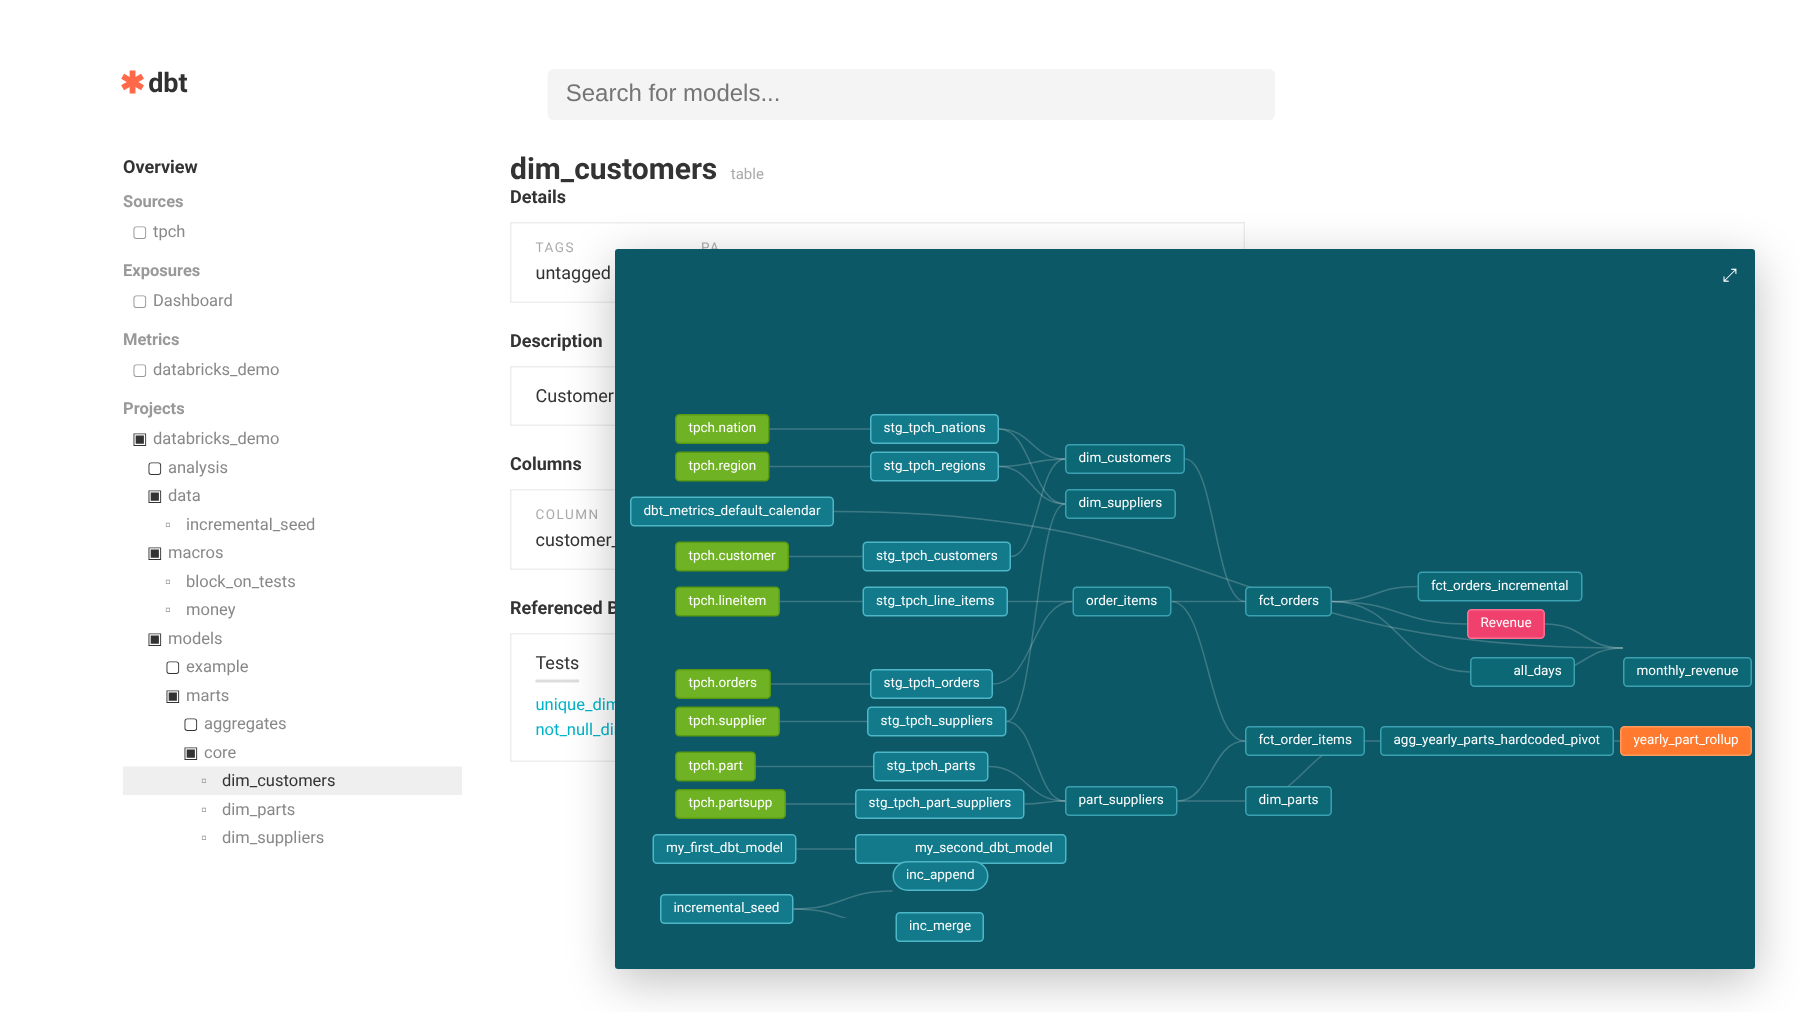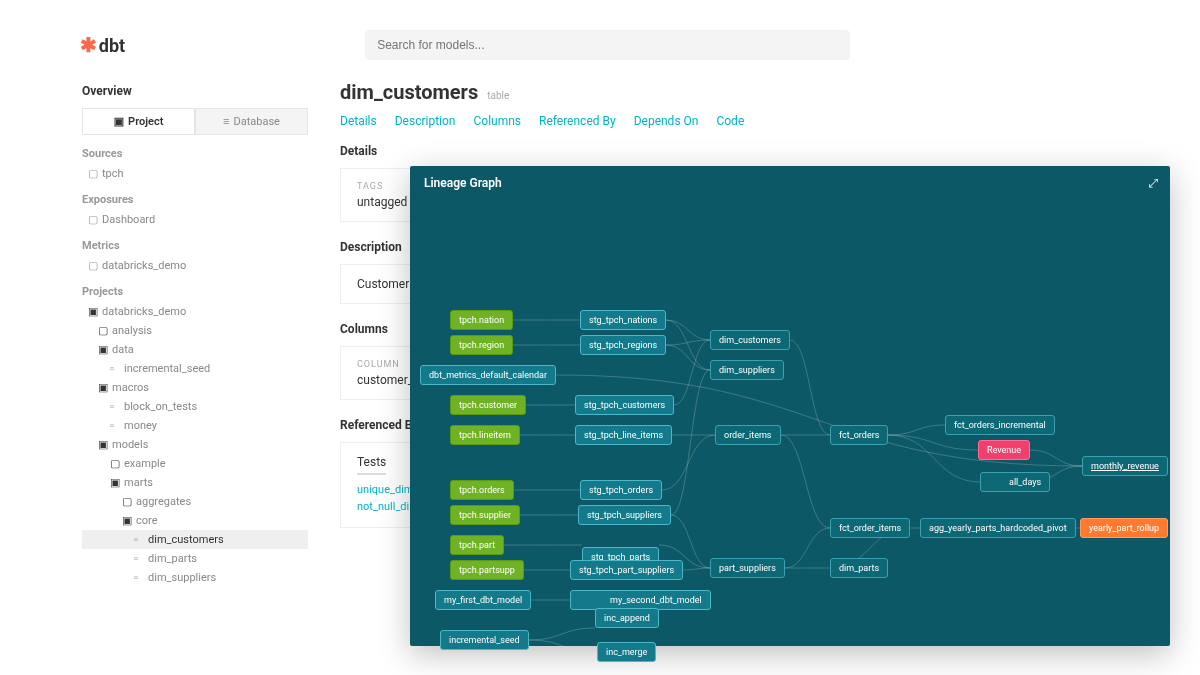--- a/index.html
+++ b/index.html
@@ -4,21 +4,21 @@
 <style>
   * { box-sizing: border-box; margin: 0; padding: 0; }
   body { font-family: -apple-system, BlinkMacSystemFont, "Segoe UI", Roboto, sans-serif; background: #fff; color: #333; font-size: 12px; width: 1200px; height: 675px; position: relative; overflow: hidden; }
 
   .outer { position: absolute; left: 70px; top: 30px; width: 780px; height: 640px; background: #fff; }
 
   .top-row { display: flex; align-items: center; padding: 0 0 16px 10px; }
   .logo { display: flex; align-items: center; font-weight: 700; font-size: 18px; color: #313131; }
   .logo-mark { color: #ff694a; font-size: 20px; margin-right: 4px; font-weight: 900; letter-spacing: -2px; }
   .search { margin-left: 240px; flex: 1; }
-  .search input { width: 100%; padding: 8px 12px; border: none; background: #f4f4f4; border-radius: 4px; font-size: 12px; color: #000000; }
+  .search input { width: 100%; padding: 8px 12px; border: none; background: #f4f4f4; border-radius: 4px; font-size: 16px; color: #000000; margin-top: 16px; }
 
   .cols { display: flex; }
   .sidebar { width: 250px; padding: 8px 12px; }
   .overview { font-weight: 700; font-size: 12px; margin-bottom: 10px; color: #333; }
   .tabrow { display: flex; margin-bottom: 12px; }
   .tab { flex: 1; text-align: center; padding: 6px 0; font-size: 11px; border: 1px solid #e5e5e5; background: #f4f4f4; color: #888; cursor: pointer; }
   .tab.active { background: #fff; color: #333; font-weight: 600; }
   .tab .ticon { margin-right: 4px; }
 
   .section-head { color: #999; font-size: 11px; margin: 10px 0 4px; font-weight: bold; }
@@ -71,24 +71,20 @@
       <span>dbt</span>
     </div>
     <div class="search">
       <input type="text" placeholder="Search for models..." style="">
     </div>
   </div>
 
   <div class="cols">
     <div class="sidebar">
       <div class="overview">Overview</div>
-      <div class="tabrow">
-        <div class="tab active"><span class="ticon">▣</span><span>Project</span></div>
-        <div class="tab"><span class="ticon">≡</span><span>Database</span></div>
-      </div>
       <div id="sidebar-sections">
           <div class="section-head">Sources</div>
           <div class="tree-item"><span class="ic">▢</span> tpch</div>
           <div class="section-head">Exposures</div>
           <div class="tree-item"><span class="ic">▢</span> Dashboard</div>
           <div class="section-head">Metrics</div>
           <div class="tree-item"><span class="ic">▢</span> databricks_demo</div>
           <div class="section-head">Projects</div>
           <div class="tree-item folderO"><span class="ic">▣</span> databricks_demo</div>
           <div class="tree-item ind1 folder"><span class="ic">▢</span> analysis</div>
@@ -106,21 +102,20 @@
           <div class="tree-item ind4"><span class="ic">▫</span> dim_parts</div>
           <div class="tree-item ind4"><span class="ic">▫</span> dim_suppliers</div>
         </div>
     </div>
 
     <div class="main">
       <div>
         <span class="page-title">dim_customers</span>
         <span class="page-sub">table</span>
       </div>
-      <div class="tabnav" id="content-tabs"><a>Details</a><a>Description</a><a>Columns</a><a>Referenced By</a><a>Depends On</a><a>Code</a></div>
 
       <div class="sect">
         <div class="sect-h">Details</div>
         <div class="detail-box">
           <div class="detail-grid">
             <div>
               <div class="detail-label">TAGS</div>
               <div class="detail-val">untagged</div>
             </div>
             <div>
@@ -152,21 +147,20 @@
               <div class="test-link">unique_dim_custome</div>
               <div class="test-link">not_null_dim_custo</div>
             </div>
         </div>
       </div>
     </div>
   </div>
 </div>
 
 <div class="lineage">
-  <div class="lineage-head">Lineage Graph</div>
   <div class="expand-ic">⤢</div>
   <div class="graph" id="graph">
     <svg class="edges" id="edges">
         <path d="M103,120 C136.5,120 136.5,120 170,120"></path>
         <path d="M103,145 C136.5,145 136.5,145 170,145"></path>
         <path d="M116,205 C140.5,205 140.5,205 165,205"></path>
         <path d="M110,235 C137.5,235 137.5,235 165,235"></path>
         <path d="M104,290 C137,290 137,290 170,290"></path>
         <path d="M110,315 C139,315 139,315 168,315"></path>
         <path d="M94,345 C133,345 133,345 172,345"></path>
@@ -210,32 +204,32 @@
       <div class="node n-green" style="left: 40px; top: 360px;">tpch.partsupp</div>
       <div class="node n-teal" style="left: 25px; top: 390px;">my_first_dbt_model</div>
       <div class="node n-teal" style="left: 30px; top: 430px;">incremental_seed</div>
       <div class="node n-teal" style="left: 10px; top: 165px;">dbt_metrics_default_calendar</div>
       <div class="node n-teal" style="left: 170px; top: 110px;">stg_tpch_nations</div>
       <div class="node n-teal" style="left: 170px; top: 135px;">stg_tpch_regions</div>
       <div class="node n-teal" style="left: 165px; top: 195px;">stg_tpch_customers</div>
       <div class="node n-teal" style="left: 165px; top: 225px;">stg_tpch_line_items</div>
       <div class="node n-teal" style="left: 170px; top: 280px;">stg_tpch_orders</div>
       <div class="node n-teal" style="left: 168px; top: 305px;">stg_tpch_suppliers</div>
-      <div class="node n-teal" style="left: 172px; top: 335px; margin-top: 12px;">stg_tpch_parts</div>
+      <div class="node n-teal" style="left: 172px; top: 335px;">stg_tpch_parts</div>
       <div class="node n-teal" style="left: 160px; top: 360px;">stg_tpch_part_suppliers</div>
       <div class="node n-teal" style="left: 160px; top: 390px; padding-left: 39px;">my_second_dbt_model</div>
-      <div class="node n-teal" style="left: 185px; top: 408px;">inc_append</div>
+      <div class="node n-teal" style="left: 185px; top: 408px; border-radius: 10px;">inc_append</div>
       <div class="node n-teal" style="left: 187px; top: 442px;">inc_merge</div>
       <div class="node n-ltteal" style="left: 300px; top: 130px;">dim_customers</div>
       <div class="node n-ltteal" style="left: 300px; top: 160px;">dim_suppliers</div>
       <div class="node n-ltteal" style="left: 305px; top: 225px;">order_items</div>
       <div class="node n-ltteal" style="left: 300px; top: 358px;">part_suppliers</div>
       <div class="node n-ltteal" style="left: 420px; top: 358px;">dim_parts</div>
       <div class="node n-ltteal" style="left: 420px; top: 225px;">fct_orders</div>
       <div class="node n-ltteal" style="left: 420px; top: 318px;">fct_order_items</div>
       <div class="node n-ltteal" style="left: 535px; top: 215px;">fct_orders_incremental</div>
       <div class="node n-pink" style="left: 568px; top: 240px;">Revenue</div>
       <div class="node n-ltteal" style="left: 570px; top: 272px; padding-left: 28px;">all_days</div>
       <div class="node n-ltteal" style="left: 510px; top: 318px;">agg_yearly_parts_hardcoded_pivot</div>
-      <div class="node n-ltteal" style="left: 672px; top: 256px; text-decoration: underline;">monthly_revenue</div>
+      <div class="node n-ltteal" style="left: 672px; top: 272px;">monthly_revenue</div>
       <div class="node n-orange" style="left: 670px; top: 318px;">yearly_part_rollup</div>
     </div>
 </div>
 
 </body></html>

